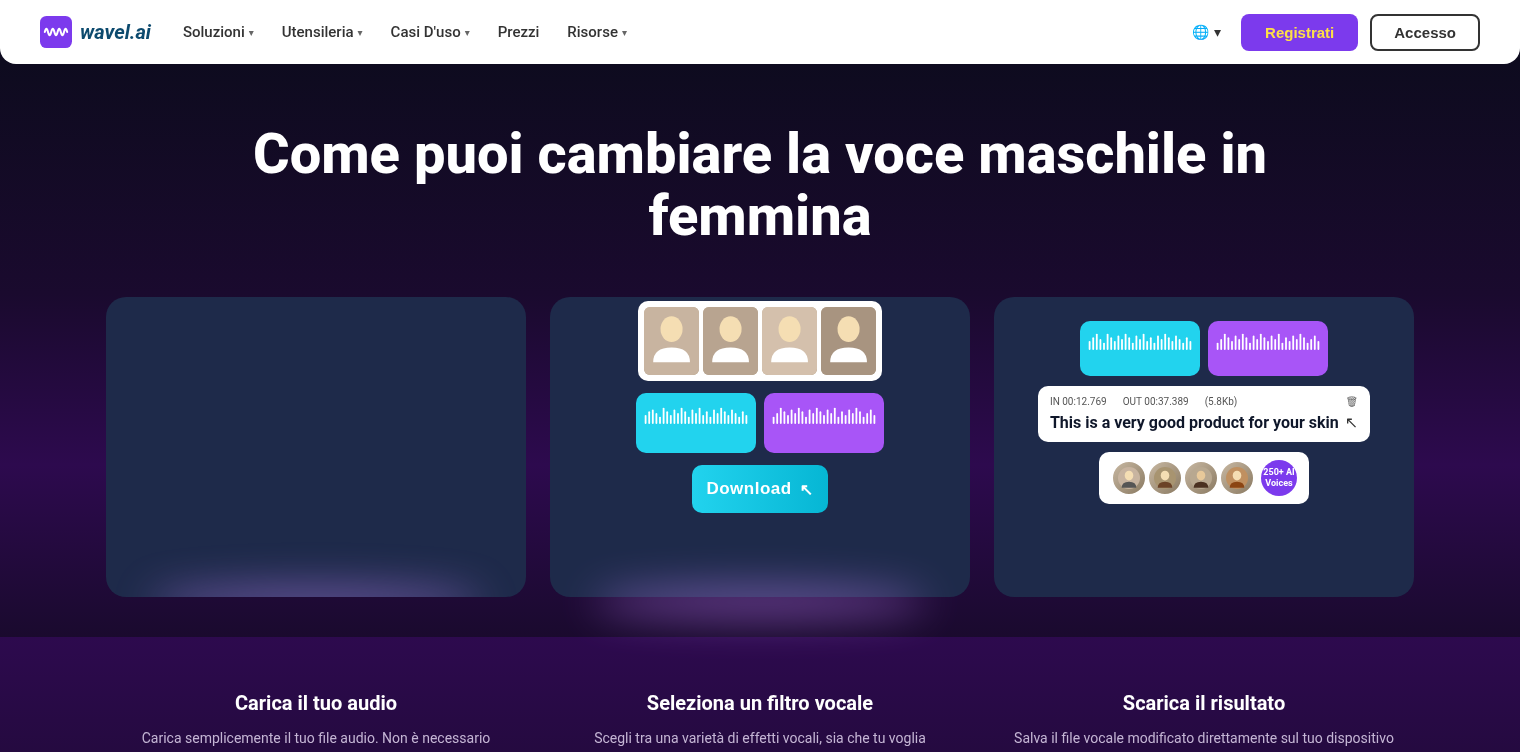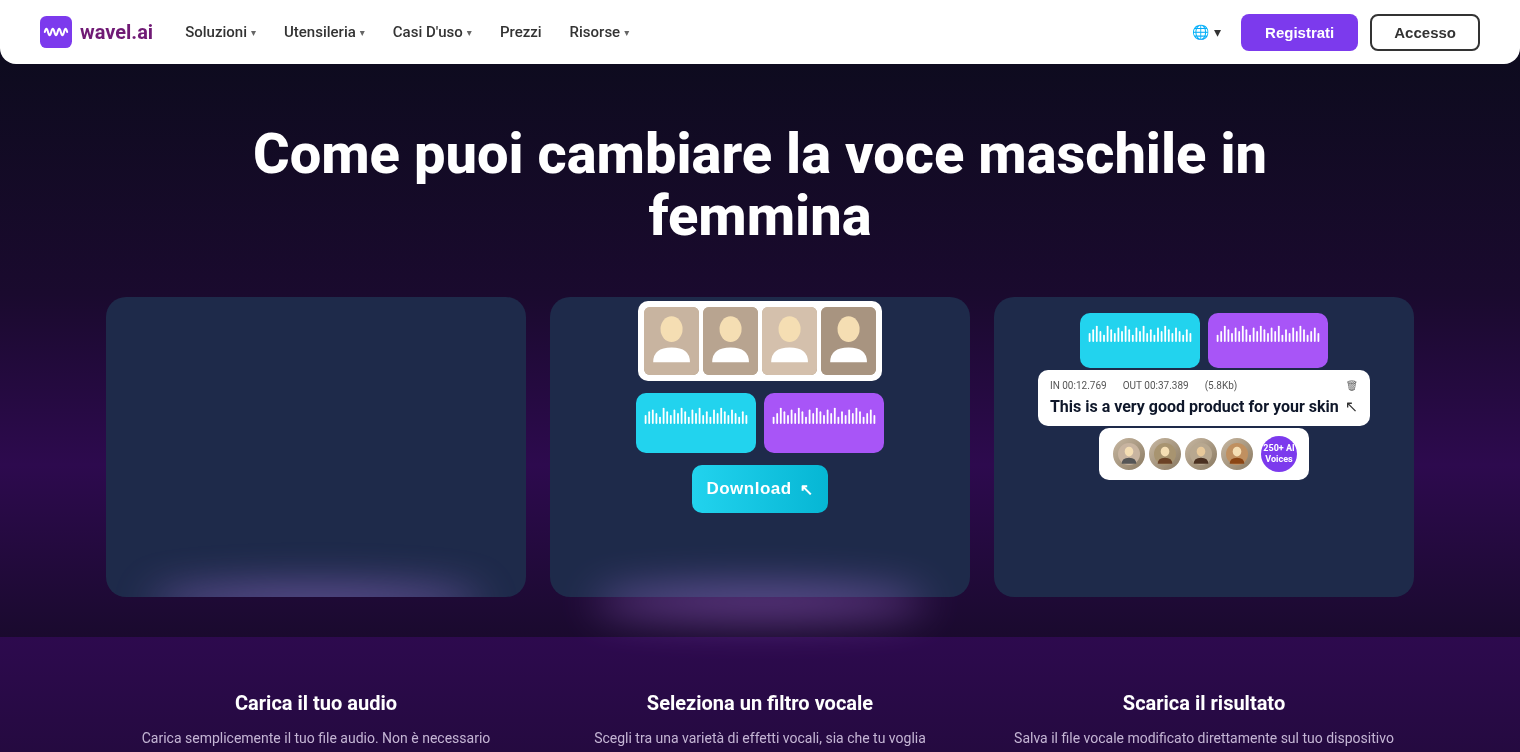--- a/index.html
+++ b/index.html
@@ -27,22 +27,23 @@
       display: flex;
       align-items: center;
       gap: 32px;
     }
     .logo {
       display: flex;
       align-items: center;
       gap: 8px;
       font-size: 20px;
       font-weight: 700;
-      color: #701a75;
+      color: #0c4a6e;
       text-decoration: none;
+      font-style: italic;
     }
     .logo-icon {
       width: 32px;
       height: 32px;
     }
     .nav-links {
       display: flex;
       align-items: center;
       gap: 28px;
       list-style: none;
@@ -72,21 +73,21 @@
       background: none;
       border: none;
       cursor: pointer;
       font-size: 14px;
       color: #333;
       padding: 6px 8px;
       border-radius: 6px;
     }
     .btn-register {
       background: #7c3aed;
-      color: #ffffff;
+      color: #fde047;
       border: none;
       padding: 10px 24px;
       border-radius: 8px;
       font-size: 15px;
       font-weight: 600;
       cursor: pointer;
     }
     .btn-login {
       background: none;
       color: #333;
@@ -237,25 +238,25 @@
       gap: 8px;
       letter-spacing: 0.5px;
     }
     .cursor-icon {
       font-size: 16px;
     }
 
     
     .card-result {
       background: #1e2a4a;
-      padding: 16px;
+      padding: 24px;
       border-radius: 20px;
       display: flex;
       flex-direction: column;
-      gap: 2px;
+      gap: 10px;
       min-height: 260px;
     }
     .result-waveforms {
       display: flex;
       gap: 8px;
     }
     .result-waveform {
       flex: 1;
       height: 55px;
       border-radius: 10px;

